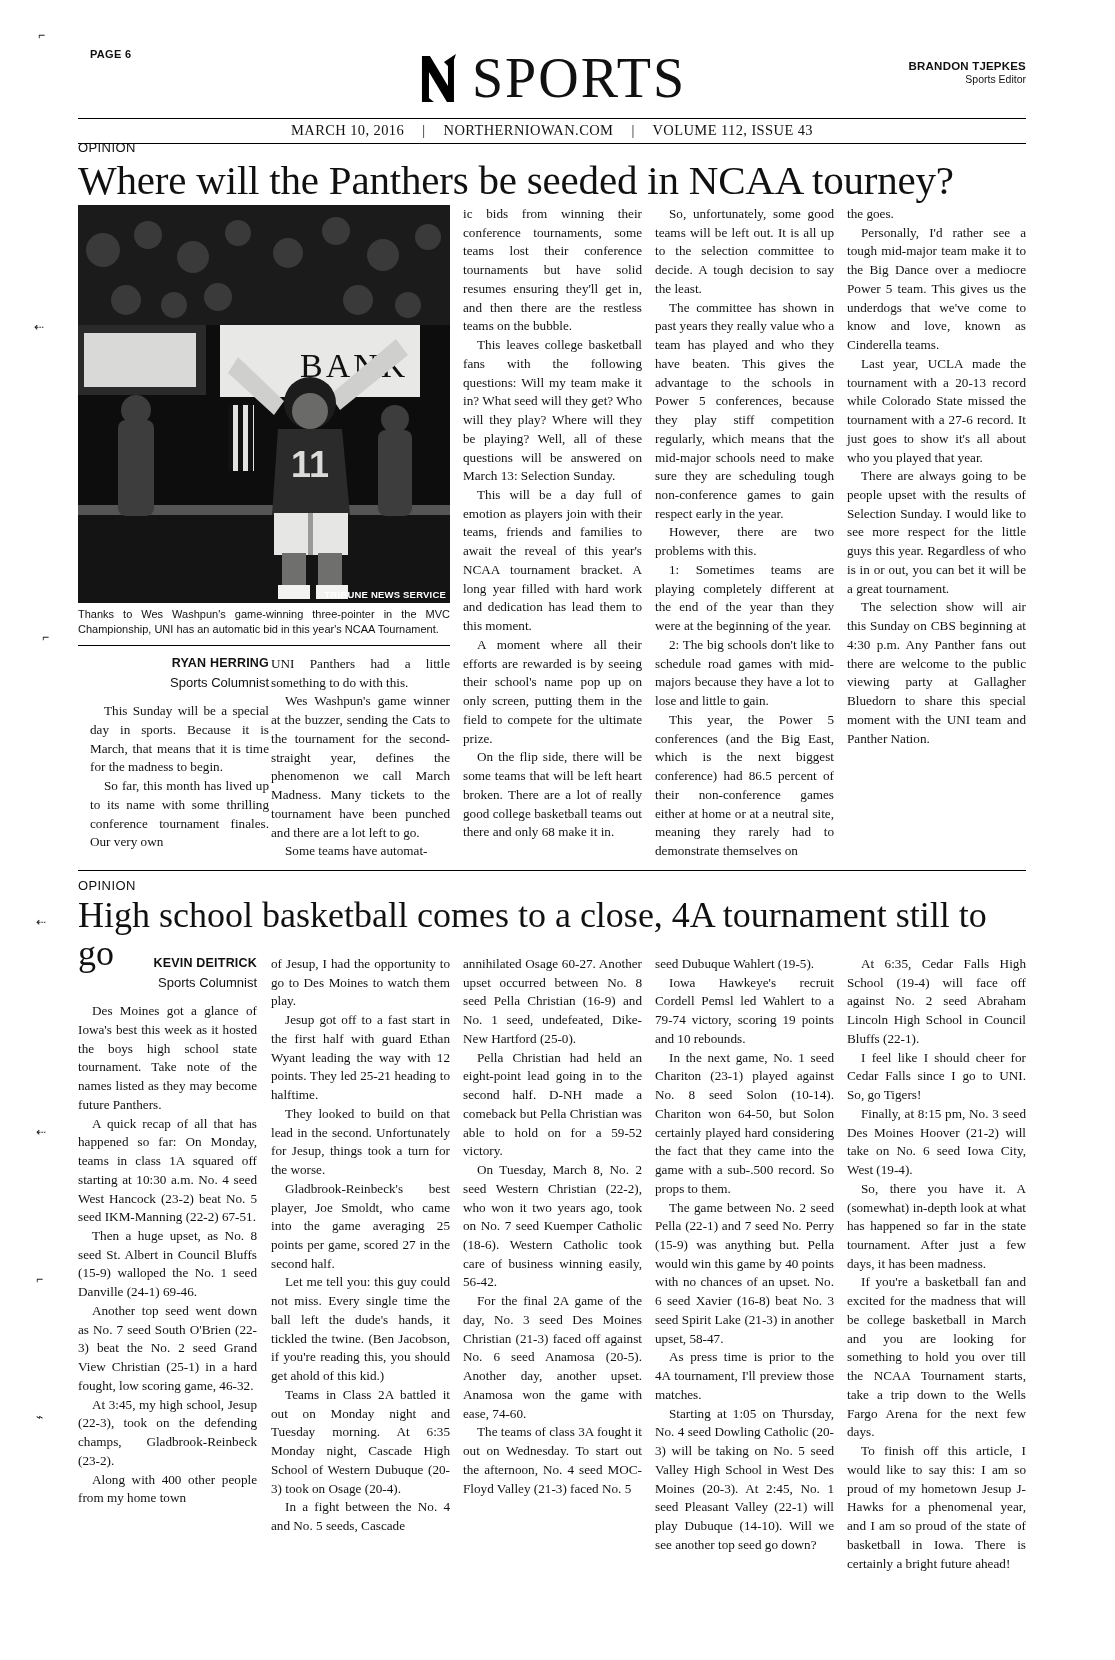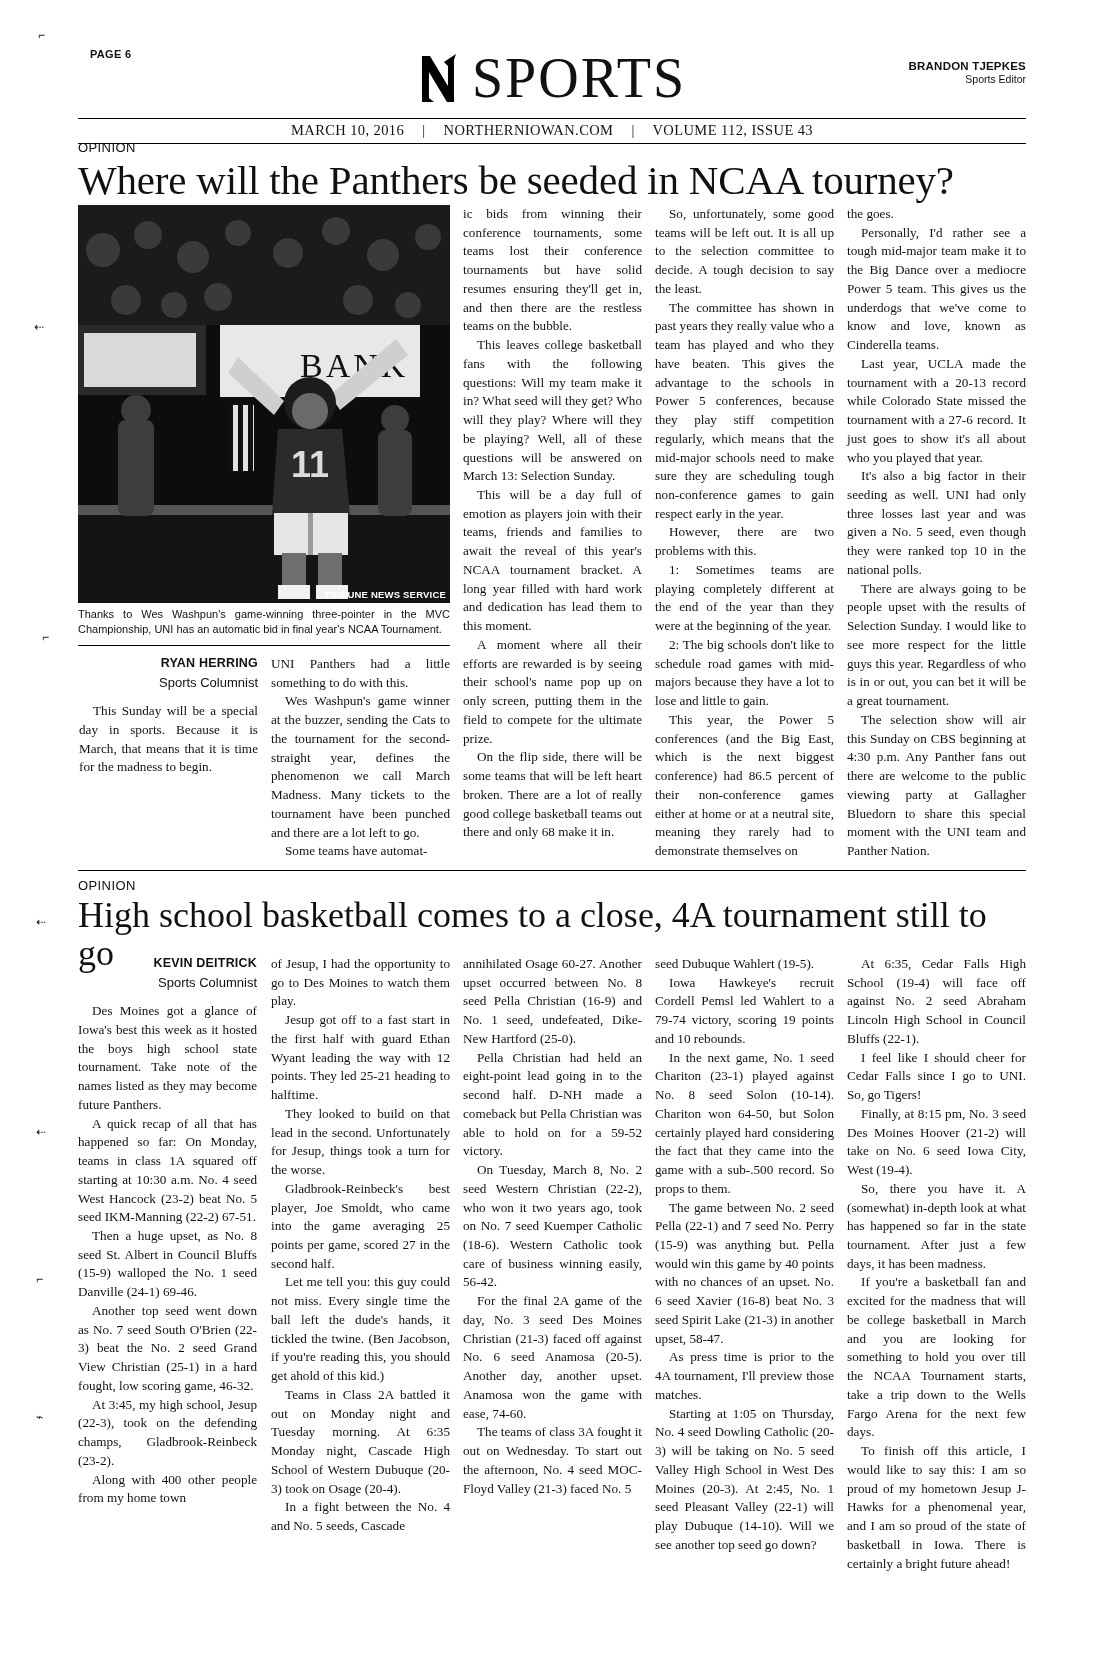--- a/index.html
+++ b/index.html
@@ -356,29 +356,30 @@
             <rect x="40" y="215" width="36" height="96" rx="8"></rect>
             <circle cx="58" cy="205" r="15"></circle>
             <rect x="300" y="225" width="34" height="86" rx="8"></rect>
             <circle cx="317" cy="214" r="14"></circle>
           </g>
         </svg>
       </div>
       <div class="credit">TRIBUNE NEWS SERVICE</div>
     </div>
 
-    <div class="caption">Thanks to Wes Washpun's game-winning three-pointer in the MVC Championship, UNI has an automatic bid in final year's NCAA Tournament.</div>
+    <div class="caption">Thanks to Wes Washpun's game-winning three-pointer in the MVC Championship, UNI has an automatic bid in this year's NCAA Tournament.</div>
     <div class="caption-rule"></div>
 
-    <div class="col" style="left:1px; top:450px; width:179px;">
+    <div class="col" style="left:12px; top:450px; width:179px;">
       <div class="byline">
         <div class="name">RYAN HERRING</div>
         <div class="role">Sports Columnist</div>
       </div>
       <p>This Sunday will be a special day in sports. Because it is March, that means that it is time for the madness to begin.</p>
+      <p>So far, this month has lived up to its name with some thrilling conference tournament finales. Our very own</p>
     </div>
 
     <div class="col" style="left:193px; top:450px; width:179px;">
       <p style="text-indent:0">UNI Panthers had a little something to do with this.</p>
       <p>Wes Washpun's game winner at the buzzer, sending the Cats to the tournament for the second-straight year, defines the phenomenon we call March Madness. Many tickets to the tournament have been punched and there are a lot left to go.</p>
       <p>Some teams have automat-</p>
     </div>
 
     <div class="col" style="left:385px; top:0;">
       <p style="text-indent:0">ic bids from winning their conference tournaments, some teams lost their conference tournaments but have solid resumes ensuring they'll get in, and then there are the restless teams on the bubble.</p>
@@ -394,21 +395,20 @@
       <p>However, there are two problems with this.</p>
       <p>1: Sometimes teams are playing completely different at the end of the year than they were at the beginning of the year.</p>
       <p>2: The big schools don't like to schedule road games with mid-majors because they have a lot to lose and little to gain.</p>
       <p>This year, the Power 5 conferences (and the Big East, which is the next biggest conference) had 86.5 percent of their non-conference games either at home or at a neutral site, meaning they rarely had to demonstrate themselves on</p>
     </div>
 
     <div class="col" style="left:769px; top:0;">
       <p style="text-indent:0">the goes.</p>
       <p>Personally, I'd rather see a tough mid-major team make it to the Big Dance over a mediocre Power 5 team. This gives us the underdogs that we've come to know and love, known as Cinderella teams.</p>
       <p>Last year, UCLA made the tournament with a 20-13 record while Colorado State missed the tournament with a 27-6 record. It just goes to show it's all about who you played that year.</p>
-      <p>It's also a big factor in their seeding as well. UNI had only three losses last year and was given a No. 5 seed, even though they were ranked top 10 in the national polls.</p>
       <p>There are always going to be people upset with the results of Selection Sunday. I would like to see more respect for the little guys this year. Regardless of who is in or out, you can bet it will be a great tournament.</p>
       <p>The selection show will air this Sunday on CBS beginning at 4:30 p.m. Any Panther fans out there are welcome to the public viewing party at Gallagher Bluedorn to share this special moment with the UNI team and Panther Nation.</p>
     </div>
   </div>
 
   <div class="rule-mid"></div>
 
   <div id="article2">
     <div class="opinion-tag">OPINION</div>
     <h1 class="headline2">High school basketball comes to a close, 4A tournament still to go</h1>

